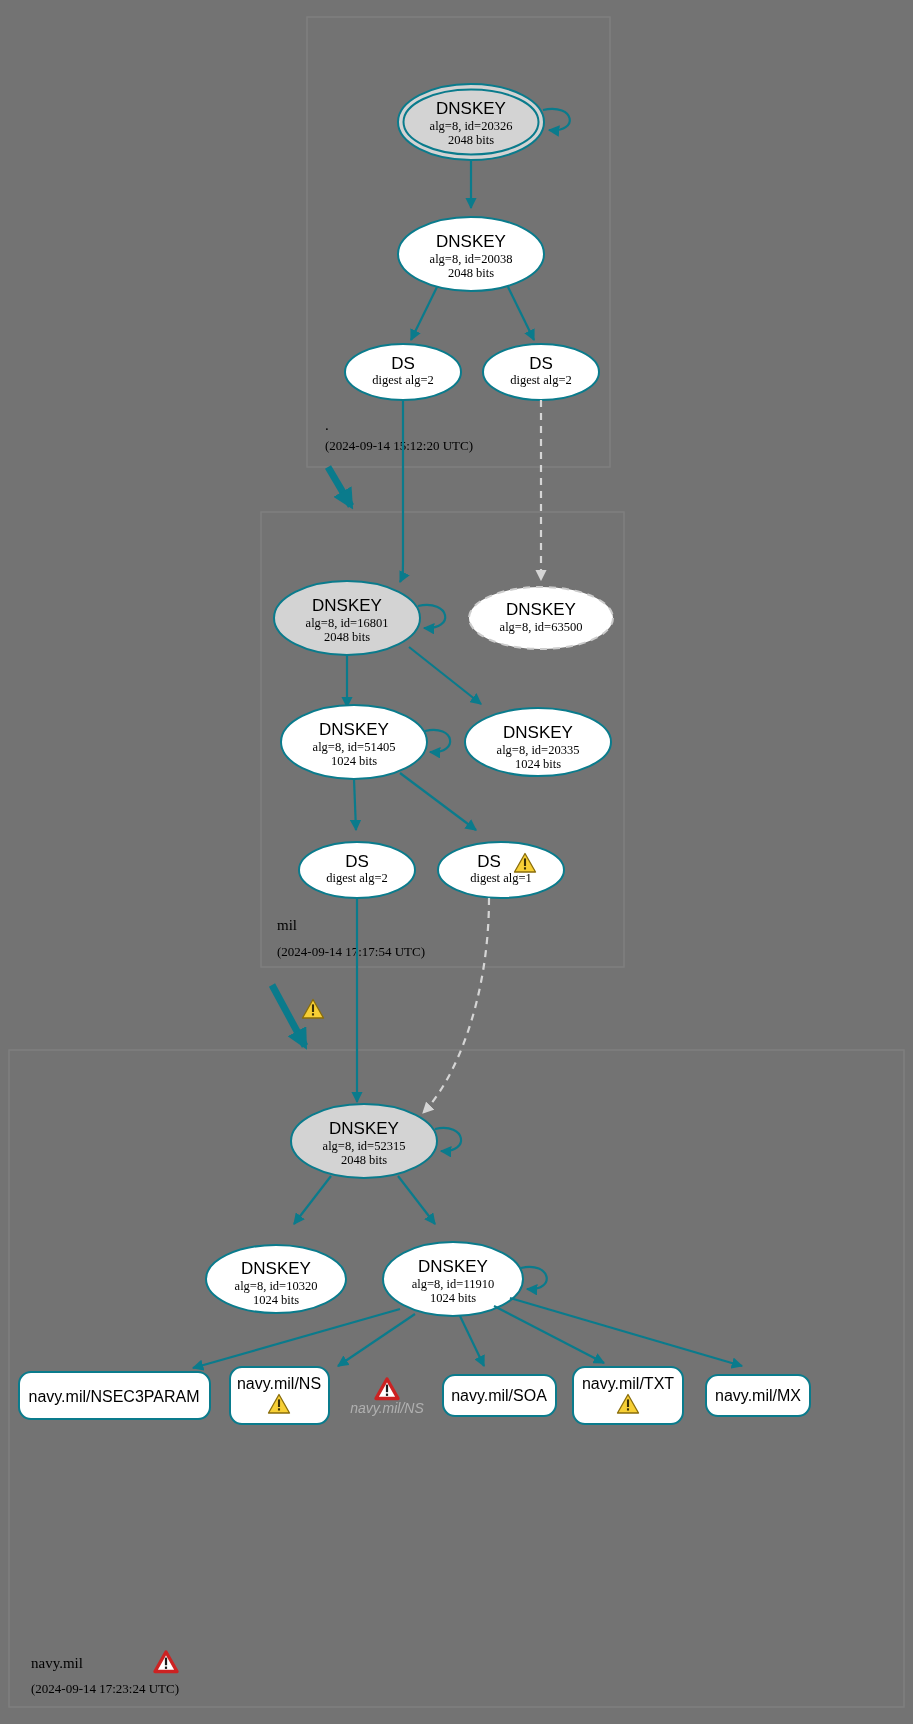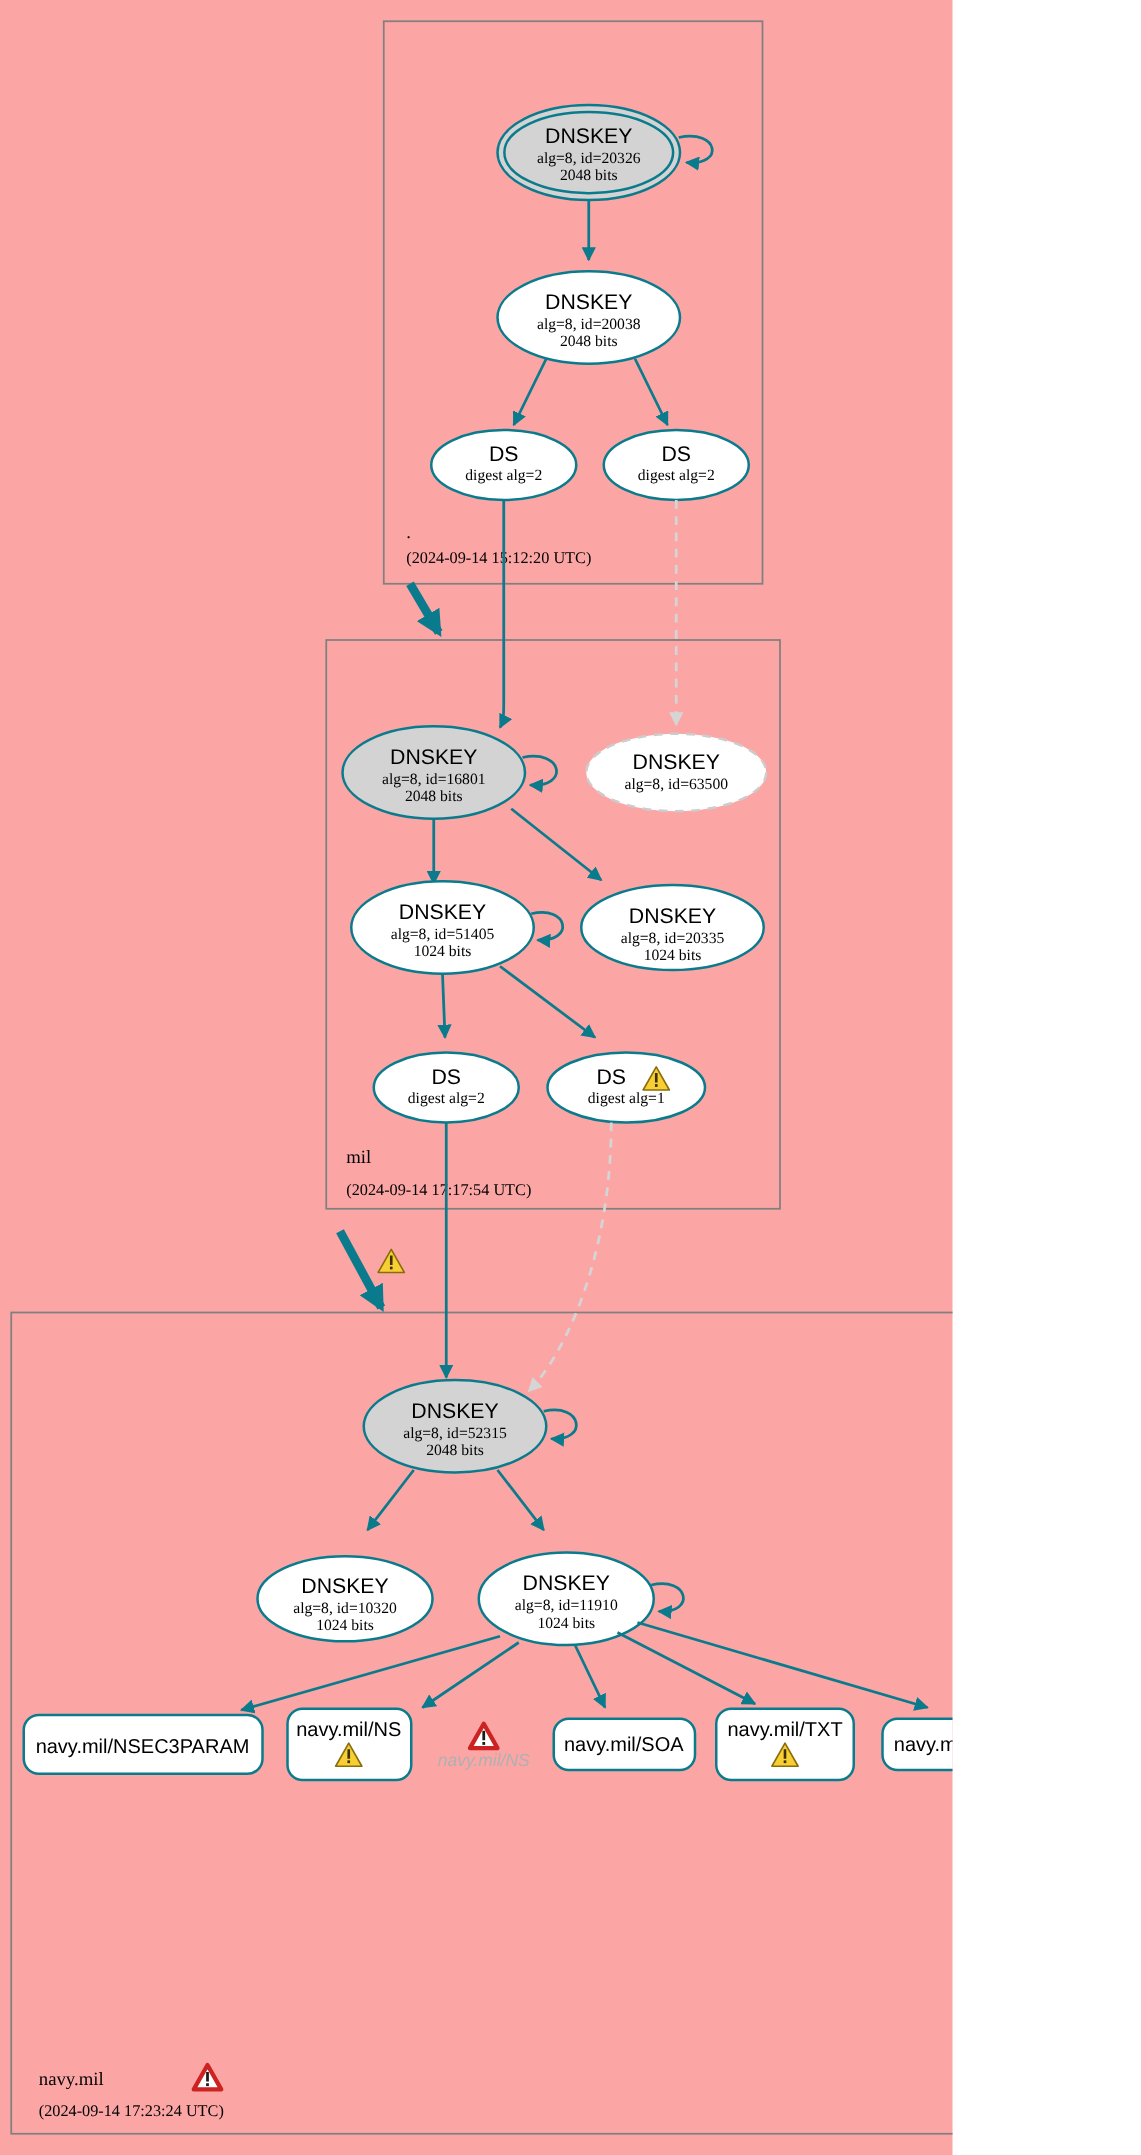--- a/index.html
+++ b/index.html
@@ -5,23 +5,23 @@
   html, body {
     margin: 0;
     padding: 0;
     background: #ffffff;
   }
   body {
     font-family: "Liberation Sans", sans-serif;
   }
   #stage {
     position: relative;
-    width: 762px;
+    width: 913px;
     height: 1724px;
-    background: #fca5a5;
+    background: #737373;
     overflow: hidden;
   }
   svg#graph {
     position: absolute;
     left: 0;
     top: 0;
     width: 913px;
     height: 1724px;
   }
   .zone-box {

